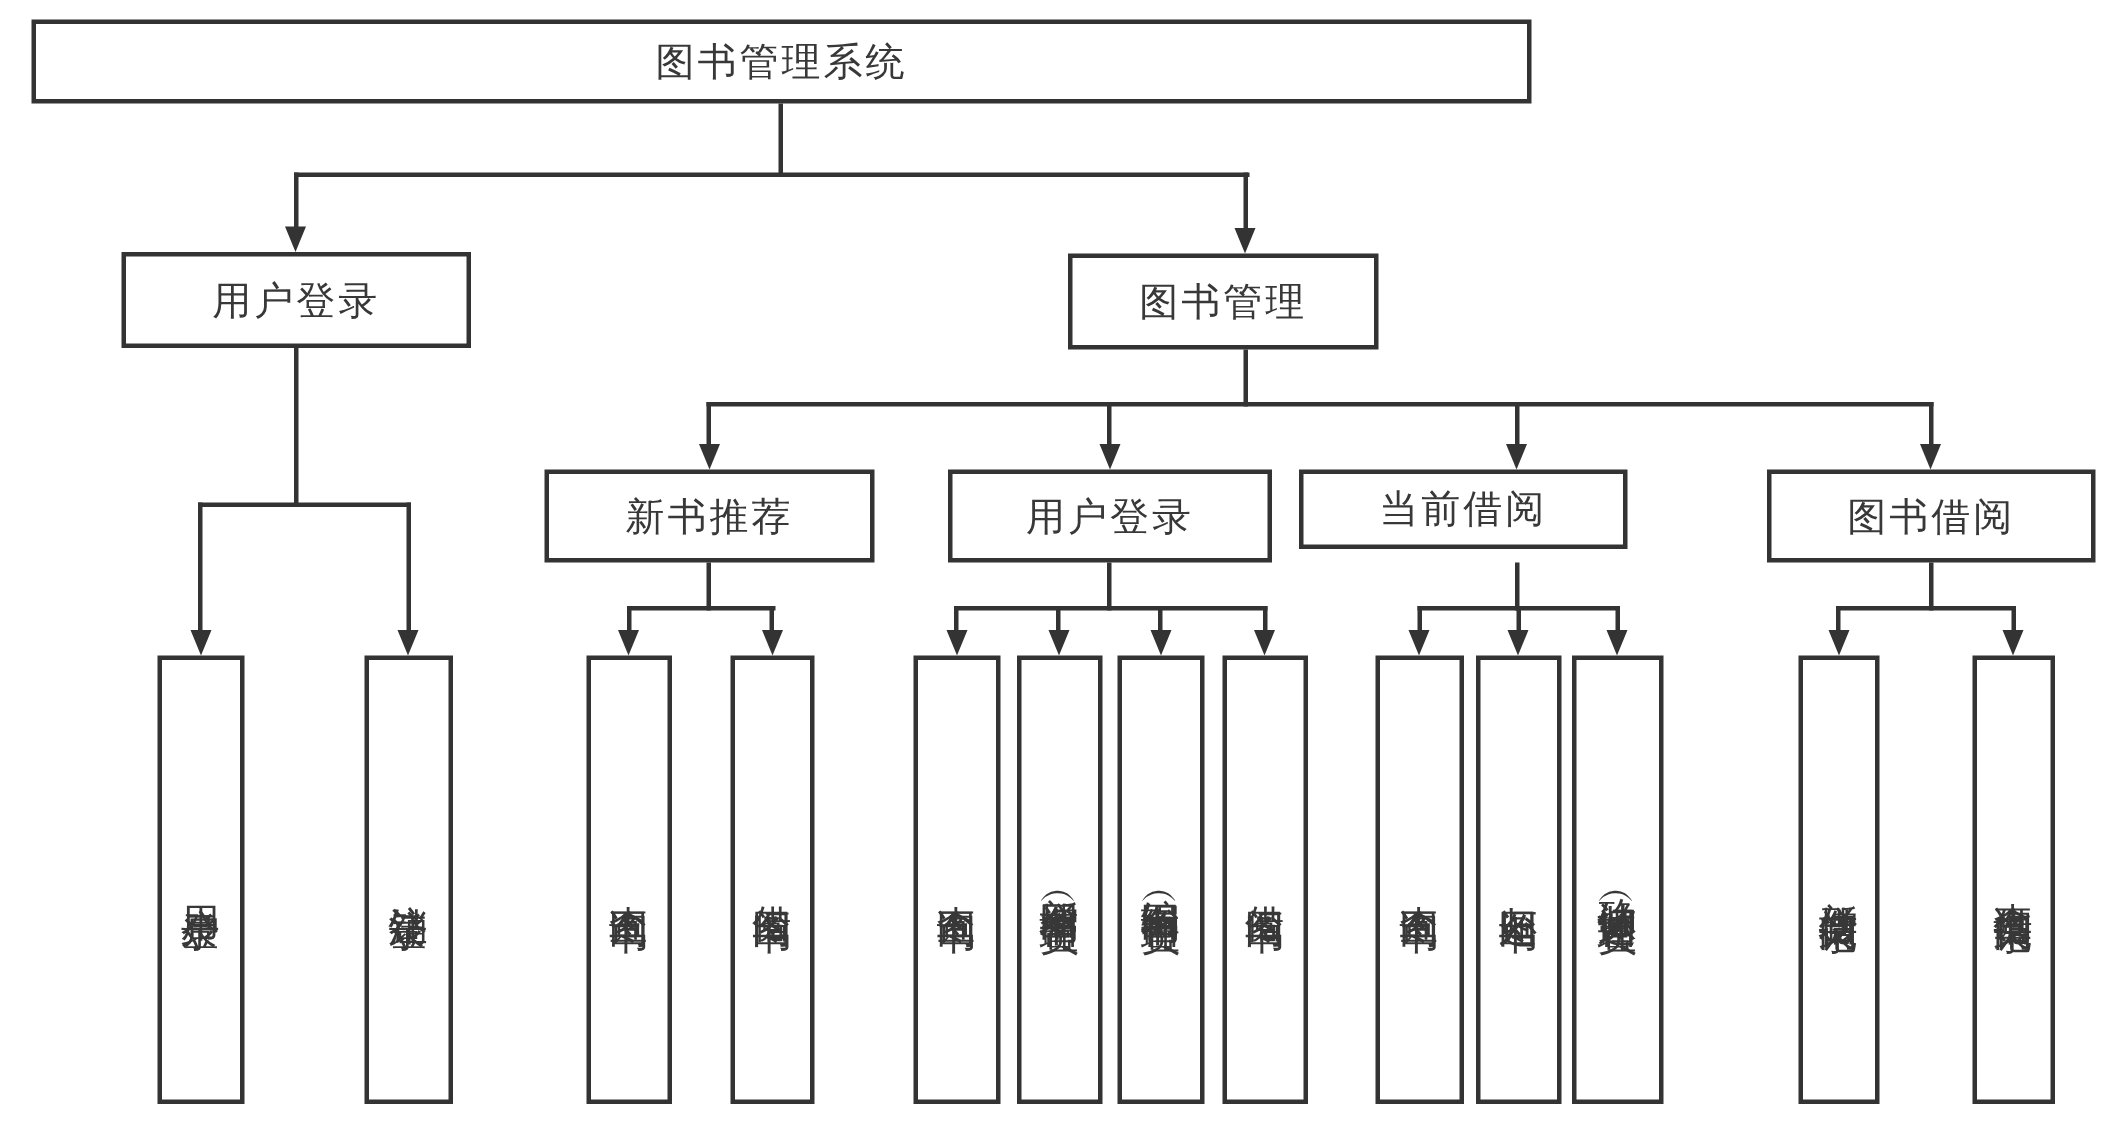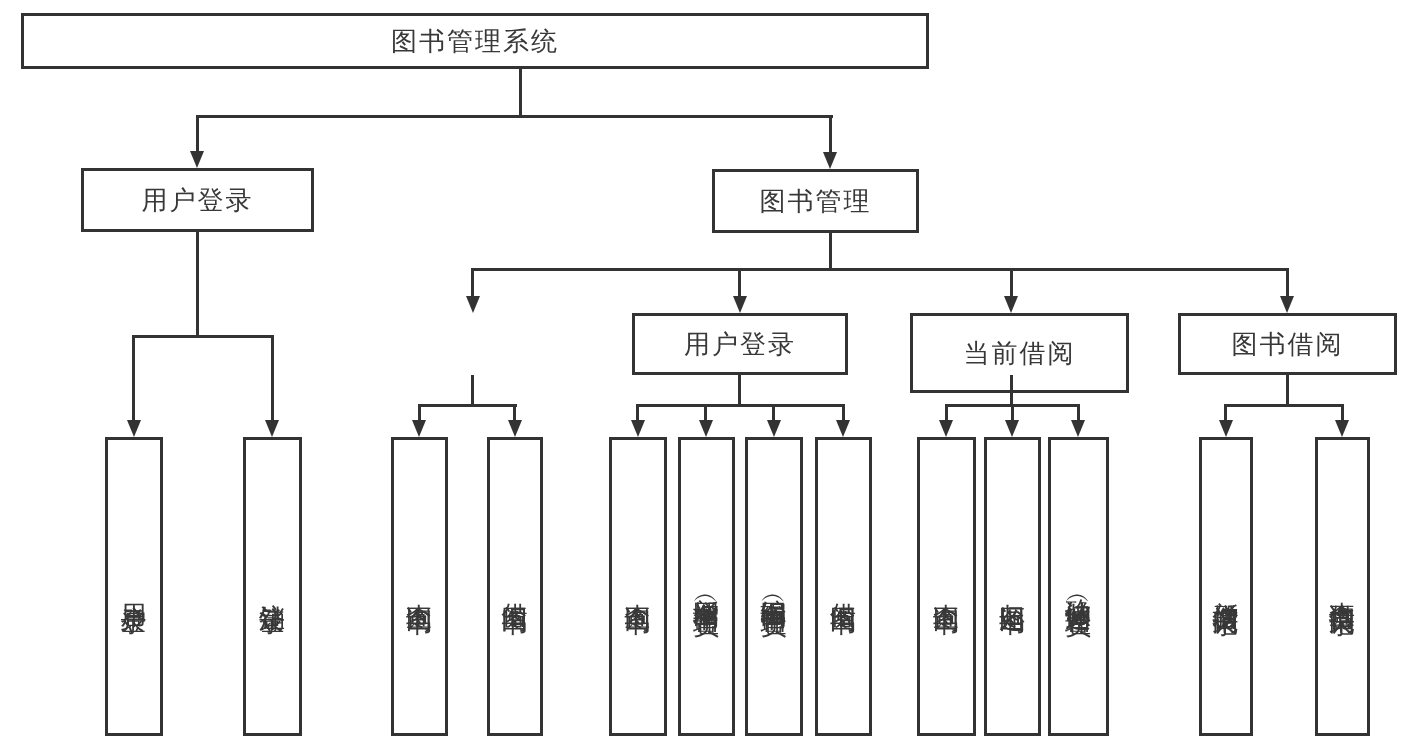--- a/index.html
+++ b/index.html
@@ -29,27 +29,28 @@
   .watermark{
     position:absolute;left:1150px;top:714px;font-size:22px;letter-spacing:1px;
     color:#b5b5b5;z-index:5;white-space:nowrap;
   }
 </style>
 </head>
 <body>
 
 <div class="diagram">
 
-  <div class="box" style="left:21px;top:13px;width:908px;height:56px">图书管理系统</div>
+  <div class="box" style="left:21px;top:13px;width:1000px;height:56px">图书管理系统</div>
 
   <div class="box" style="left:81px;top:168px;width:233px;height:64px">用户登录</div>
   <div class="box" style="left:712px;top:169px;width:207px;height:64px">图书管理</div>
 
+  <div class="box" style="left:363px;top:313px;width:220px;height:62px">新书推荐</div>
   <div class="box" style="left:632px;top:313px;width:216px;height:62px">用户登录</div>
-  <div class="box" style="left:910px;top:313px;width:219px;height:80px">当前借阅</div>
+  <div class="box" style="left:866px;top:313px;width:219px;height:53px">当前借阅</div>
   <div class="box" style="left:1178px;top:313px;width:219px;height:62px">图书借阅</div>
 
   <div class="vbox" style="left:105px;width:58px">用户登录</div>
   <div class="vbox" style="left:243px;width:59px">注销登录</div>
 
   <div class="vbox" style="left:391px;width:57px">查询图书</div>
   <div class="vbox" style="left:487px;width:56px">借阅图书</div>
 
   <div class="vbox" style="left:609px;width:58px">查询图书</div>
   <div class="vbox" style="left:678px;width:57px">新增图书（管理员）</div>

